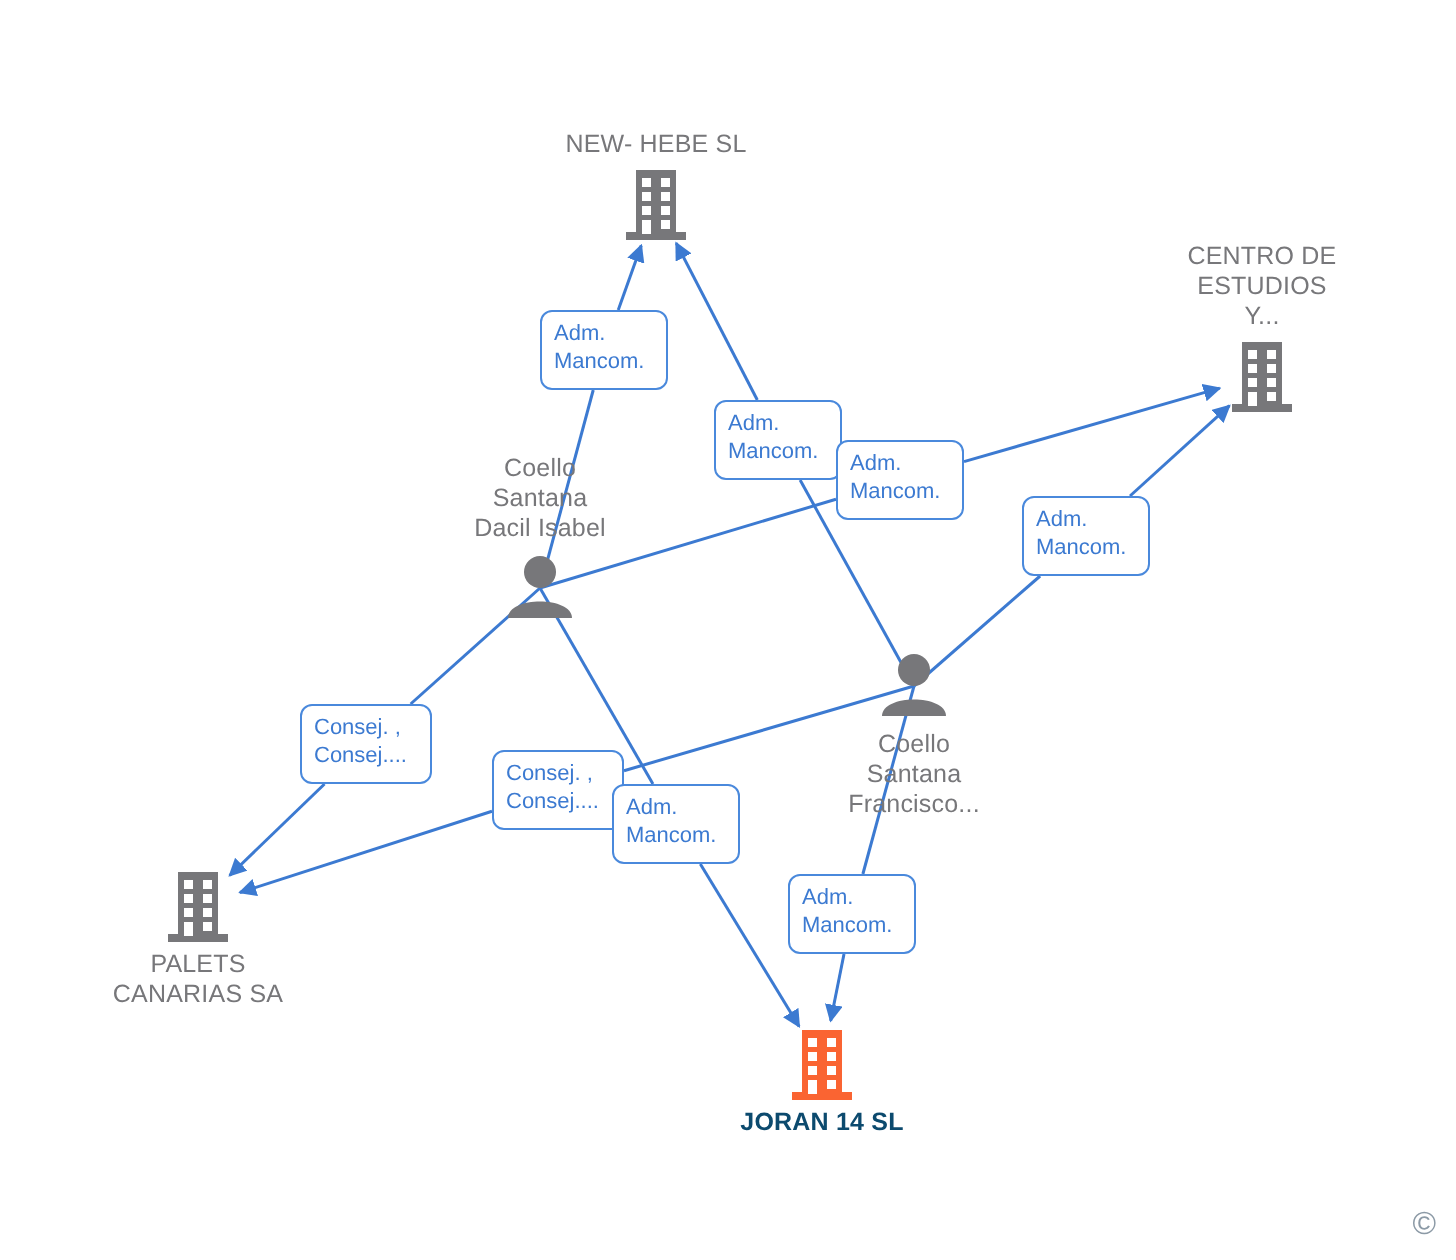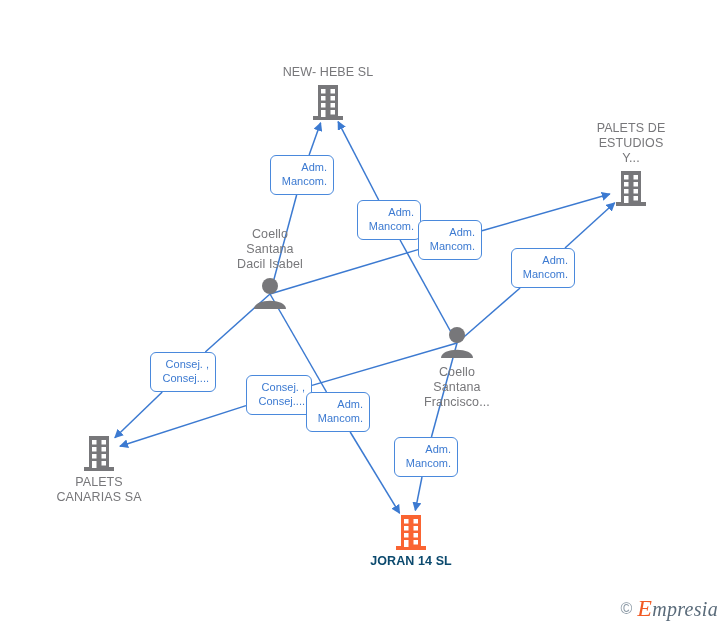--- a/index.html
+++ b/index.html
@@ -53,21 +53,21 @@
 
   .edge-label {
     position: absolute;
     box-sizing: border-box;
     background: #ffffff;
     border: 1.4px solid #4a89dc;
     border-radius: 6px;
     color: #3c7ad1;
     font-size: 11px;
     line-height: 14px;
-    text-align: right;
+    text-align: left;
     padding: 4px 6px 5px 6px;
     white-space: pre-line;
     z-index: 5;
   }
   .watermark {
     position: absolute;
     right: 10px;
     bottom: 8px;
     display: flex;
     align-items: center;
@@ -144,21 +144,21 @@
             <rect x="11" y="6" width="4.5" height="4.5" fill="#ffffff"></rect>
             <rect x="20.5" y="6" width="4.5" height="4.5" fill="#ffffff"></rect>
             <rect x="11" y="13" width="4.5" height="4.5" fill="#ffffff"></rect>
             <rect x="20.5" y="13" width="4.5" height="4.5" fill="#ffffff"></rect>
             <rect x="11" y="20" width="4.5" height="4.5" fill="#ffffff"></rect>
             <rect x="20.5" y="20" width="4.5" height="4.5" fill="#ffffff"></rect>
             <rect x="11" y="27" width="4.5" height="7" fill="#ffffff"></rect>
             <rect x="20.5" y="27" width="4.5" height="4.5" fill="#ffffff"></rect>
           </svg>
         </div>
-        <div class="node-label above">PALETS DE
+        <div class="node-label above">CENTRO DE
 ESTUDIOS
 Y...</div>
       </div>
       <div class="node" style="left: 270px; top: 294px;">
         <div class="node-icon" style="top: -19px;">
           <svg viewBox="0 0 36 38" width="36" height="38">
             <circle cx="18" cy="11" r="8" fill="#77777a"></circle>
             <path d="M 2 34 C 2 23 34 23 34 34 Z" fill="#77777a"></path>
           </svg>
         </div>
@@ -227,15 +227,14 @@
       <div class="edge-label" style="left: 246px; top: 375px; width: 66px; height: 40px;">Consej. ,
 Consej....</div>
       <div class="edge-label" style="left: 306px; top: 392px; width: 64px; height: 40px;">Adm.
 Mancom.</div>
       <div class="edge-label" style="left: 394px; top: 437px; width: 64px; height: 40px;">Adm.
 Mancom.</div>
     </div>
 
   <div class="watermark">
     <span class="wm-c">©</span>
-    <span class="wm-text"><span class="wm-e">E</span><span>mpresia</span></span>
   </div>
 </div>
 
 </body></html>

